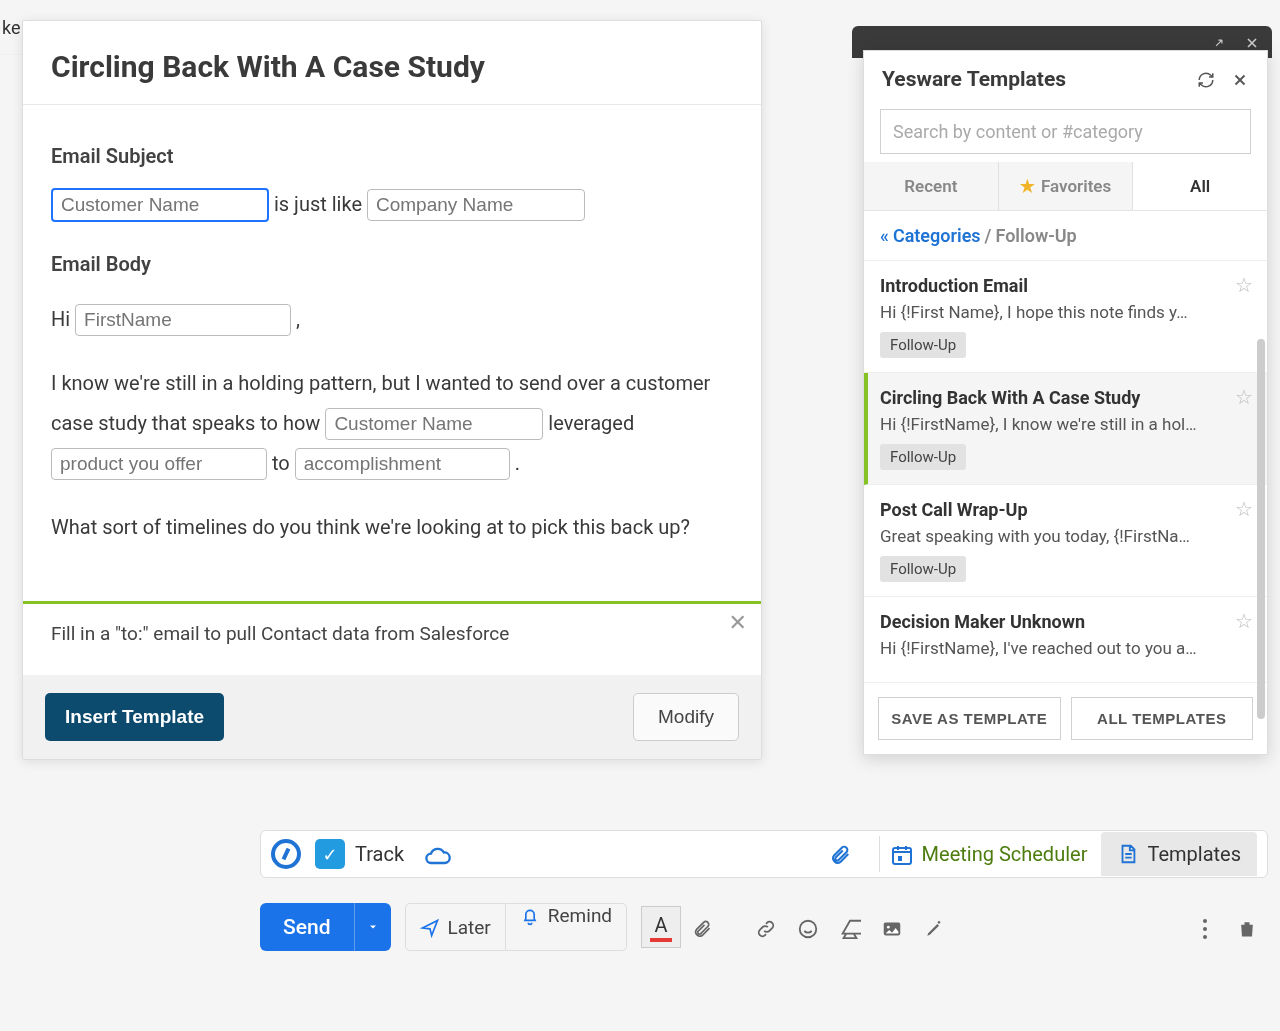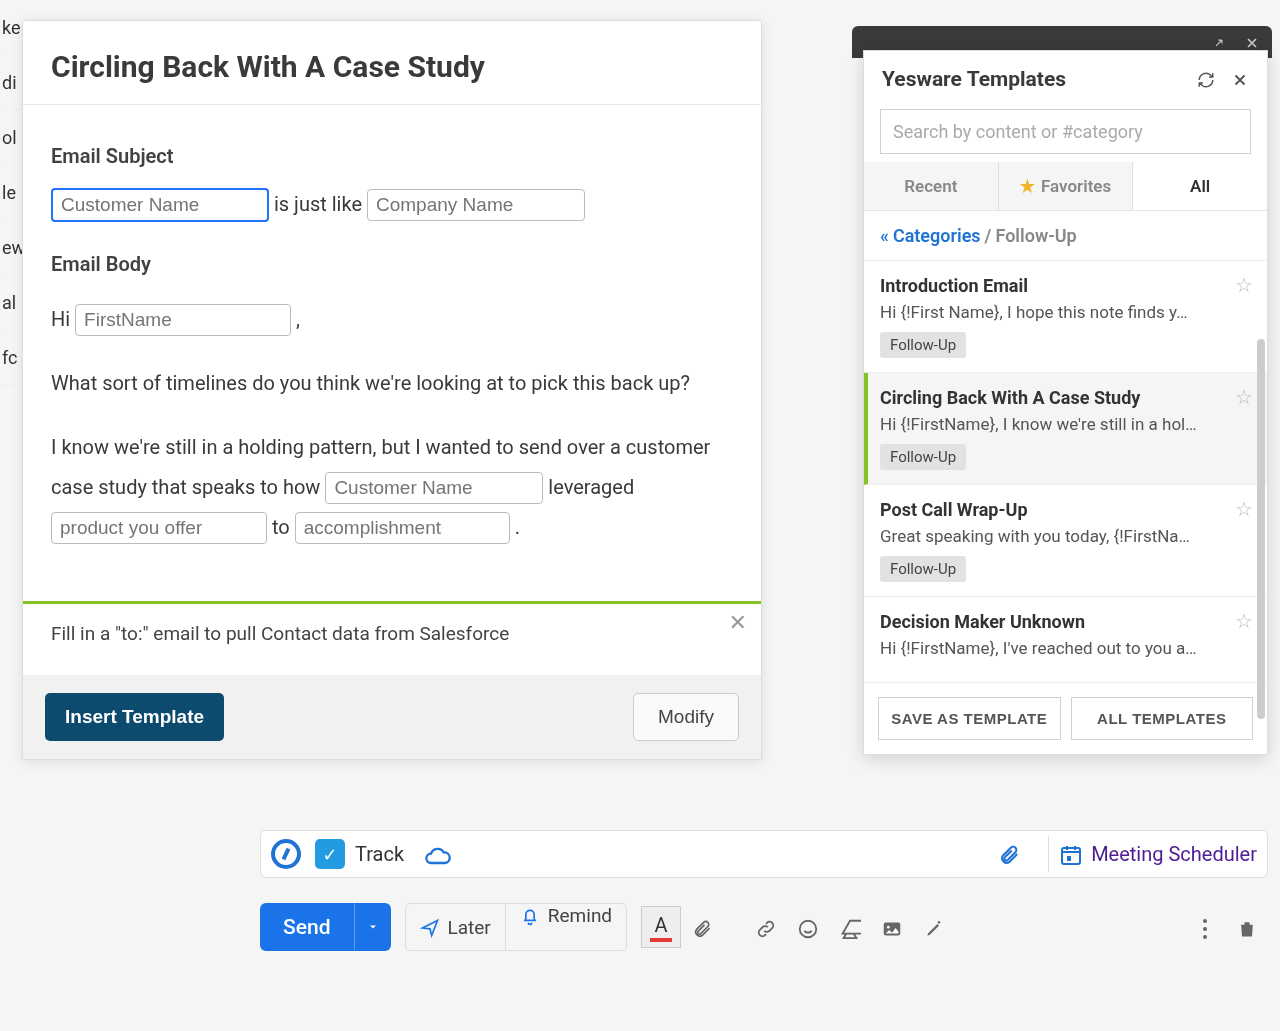--- a/index.html
+++ b/index.html
@@ -9,21 +9,21 @@
   width: 1280px;
   height: 1031px;
   overflow: hidden;
   position: relative;
 }
 
 
 .left-partial {
   position: absolute;
   left: 0; top: 0; width: 22px; height: 100%;
-  display: flex; flex-direction: column;
+  display: flex; flex-direction: row;
   font-size: 18px; color: #333;
 }
 .left-partial div {
   height: 55px; display: flex; align-items: center; padding-left: 2px;
   border-bottom: 1px solid #f0f0f0;
 }
 
 
 .compose-chrome {
   position: absolute;
@@ -215,21 +215,21 @@
   width: 30px; height: 30px; background: #239be0;
   border-radius: 5px; display: flex; align-items: center; justify-content: center;
   color: #fff; font-size: 18px; margin-right: 10px;
 }
 .toolbar1 .track-label { font-size: 20px; color: #333; margin-right: 20px; }
 .toolbar1 .cloud { color: #1f73d4; font-size: 24px; }
 .toolbar1 .spacer { flex: 1; }
 .toolbar1 .attach { color: #1f73d4; font-size: 24px; margin-right: 18px; }
 .toolbar1 .sep { width: 1px; height: 36px; background: #ddd; margin: 0 10px; }
 .toolbar1 .sched-icon { color: #1f73d4; font-size: 22px; margin-right: 8px; }
-.toolbar1 .sched-label { font-size: 20px; color: #4c1d95; text-align: center; }
+.toolbar1 .sched-label { font-size: 20px; color: #4d7c0f; text-align: center; }
 .toolbar1 .templates-btn {
   display: flex; align-items: center; gap: 8px;
   background: #e8e8e8; padding: 10px 16px; margin-left: 14px;
   border-radius: 4px 4px 0 0;
 }
 .toolbar1 .templates-btn .tlabel { font-size: 20px; color: #333; }
 
 
 .toolbar2 {
   position: absolute;
@@ -315,30 +315,30 @@
       <input class="te-input" style="width: 218px;" placeholder="Company Name">
     </div>
 
     <div class="te-label">Email Body</div>
     <div class="te-bodytext">
       <p>
         <span>Hi</span>
         <input class="te-input" style="width: 216px; margin-top: 11px;" placeholder="FirstName">
         <span>,</span>
       </p>
-      <p>What sort of timelines do you think we're looking at to pick this back up?</p>
       <p>
         <span>I know we're still in a holding pattern, but I wanted to send over a customer case study that speaks to how</span>
         <input class="te-input" style="width: 218px;" placeholder="Customer Name">
         <span>leveraged</span>
         <input class="te-input" style="width: 216px;" placeholder="product you offer">
         <span>to</span>
         <input class="te-input" style="width: 215px;" placeholder="accomplishment">
         <span>.</span>
       </p>
+      <p>What sort of timelines do you think we're looking at to pick this back up?</p>
     </div>
   </div>
   <div class="te-green-bar"></div>
   <div class="te-salesforce">
     <span>Fill in a "to:" email to pull Contact data from Salesforce</span>
     <span class="te-sf-close">✕</span>
   </div>
   <div class="te-footer">
     <button class="btn-primary">Insert Template</button>
     <button class="btn-secondary">Modify</button>
@@ -424,20 +424,28 @@
       </svg>
   </span>
   <div class="sep"></div>
   <span class="sched-icon">
     <svg width="24" height="24" viewBox="0 0 24 24" fill="none" stroke="#1f73d4" stroke-width="2">
         <rect x="3" y="5" width="18" height="16" rx="2"></rect>
         <path d="M3 9h18M8 3v4M16 3v4M9 14h2v3H9z"></path>
       </svg>
   </span>
   <span class="sched-label">Meeting Scheduler</span>
+  <div class="templates-btn">
+    <span>
+      <svg width="22" height="24" viewBox="0 0 24 24" fill="none" stroke="#1f73d4" stroke-width="2">
+          <path d="M6 3h9l4 4v14H6z M14 3v5h5 M9 12h7M9 16h7"></path>
+        </svg>
+    </span>
+    <span class="tlabel">Templates</span>
+  </div>
 </div>
 
 <div class="toolbar2">
   <div class="send-btn">
     <div class="main">Send</div>
     <div class="drop">
       <svg width="12" height="12" viewBox="0 0 24 24" fill="#fff">
           <path d="M6 9l6 6 6-6z"></path>
         </svg>
     </div>

